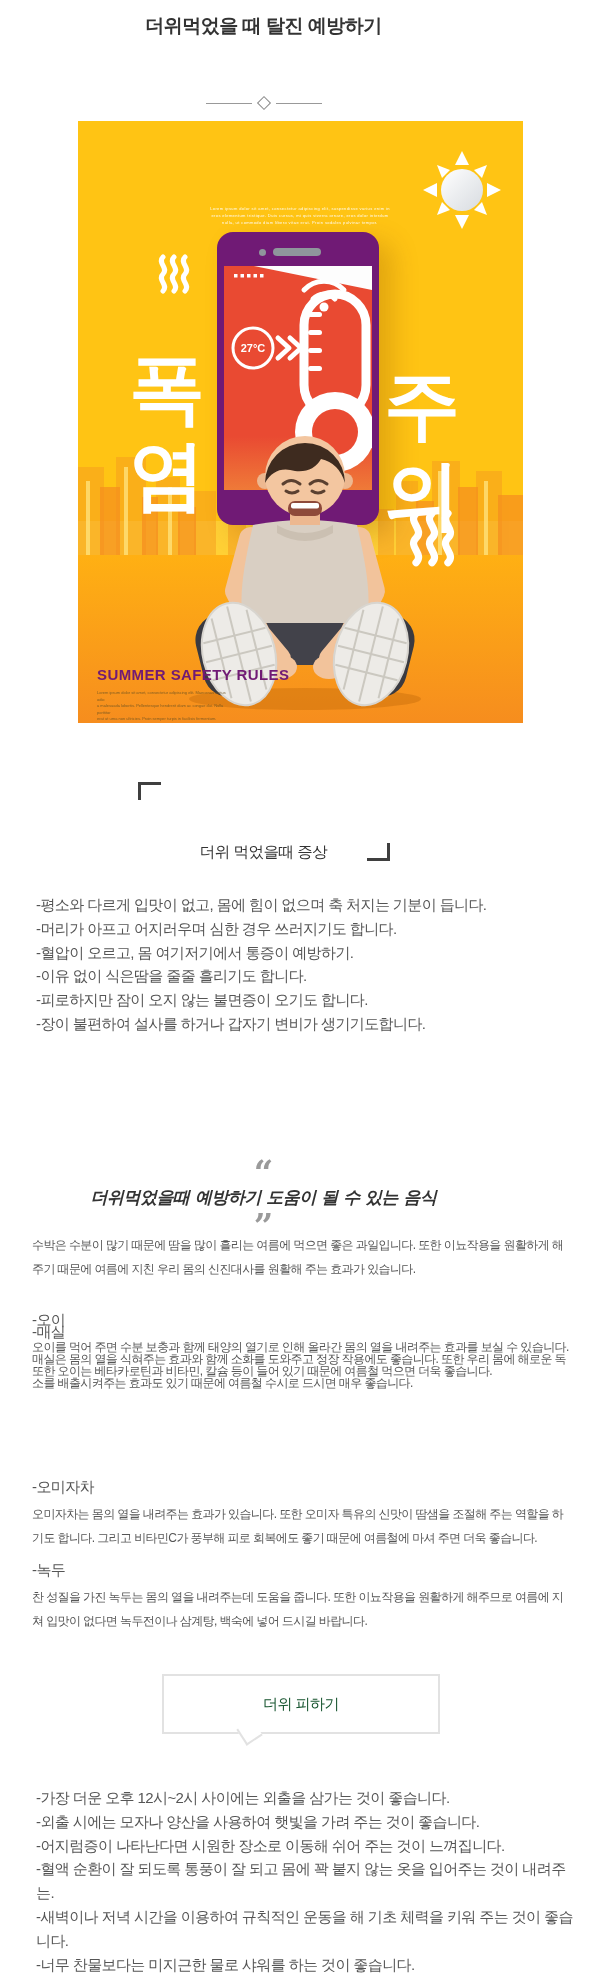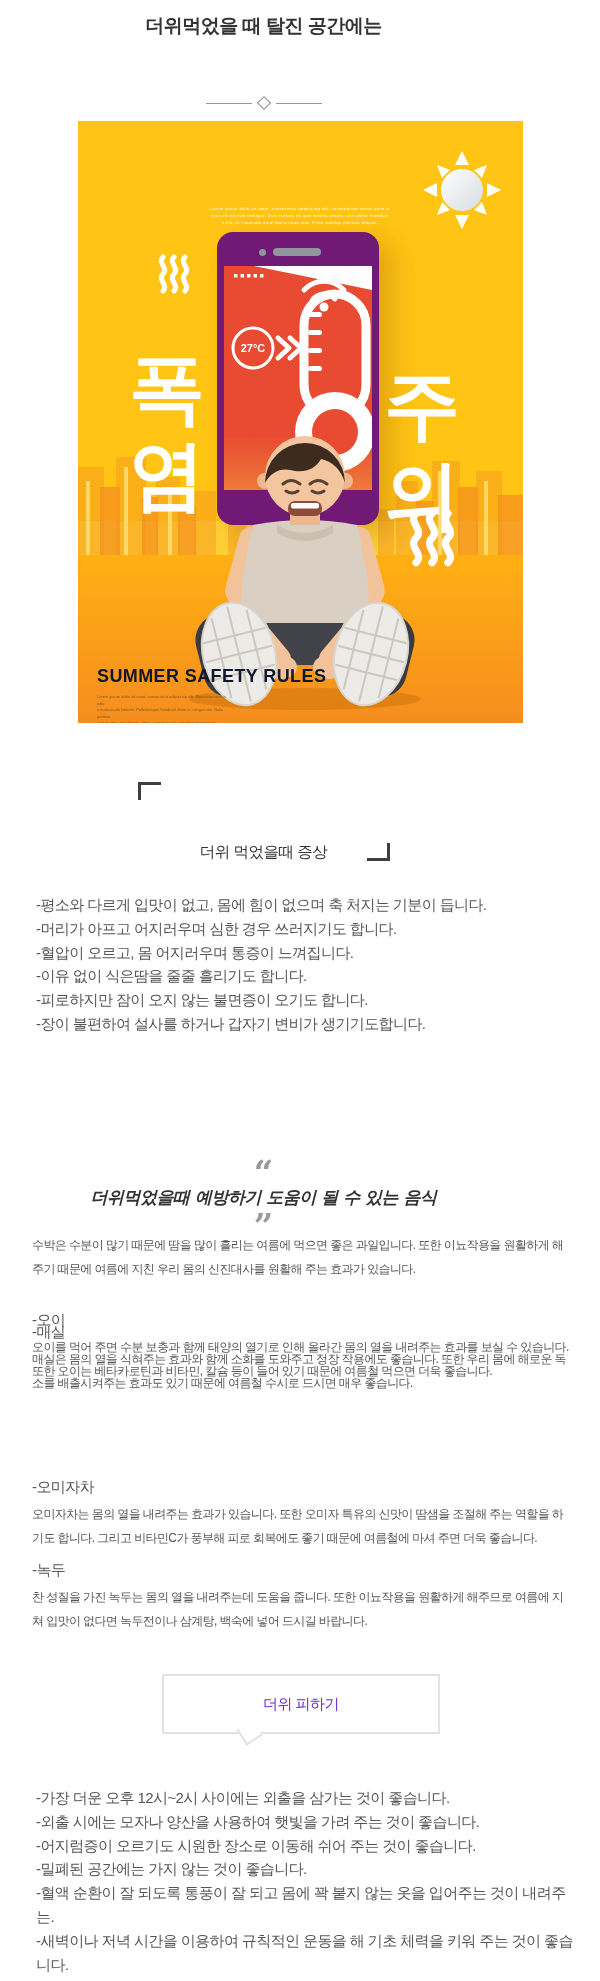--- a/index.html
+++ b/index.html
@@ -25,21 +25,21 @@
   .phone{position:absolute;left:139px;top:111px;width:162px;height:293px;background:#701a75;border-radius:16px;z-index:3;box-shadow:14px 10px 26px rgba(120,60,0,.22);}
   .phone .spk-dot{position:absolute;left:42px;top:17px;width:7px;height:7px;border-radius:50%;background:#8f969c;}
   .phone .spk-pill{position:absolute;left:56px;top:16px;width:48px;height:8px;border-radius:4px;background:#8f969c;}
   .screen{position:absolute;left:7px;top:34px;width:148px;height:224px;background:linear-gradient(180deg,#E94A32 0%,#E94A32 76%,#EF7A38 100%);overflow:hidden;}
   .screen .glare{position:absolute;right:0;top:0;width:118px;height:24px;background:#fdfdfd;clip-path:polygon(0 0,100% 0,100% 100%);}
   .bigchar{position:absolute;z-index:4;writing-mode:vertical-rl;text-orientation:upright;color:#fff;font-size:76px;font-weight:900;line-height:70px;letter-spacing:6px;font-family:"Liberation Sans",sans-serif;}
   .bigchar.left{left:55px;top:182px;}
   .bigchar.right{left:310px;top:202px;}
   .man{position:absolute;left:95px;top:300px;width:264px;height:290px;z-index:6;}
   .safety{position:absolute;left:19px;top:545px;z-index:6;}
-  .safety-title{font-size:18px;font-weight:700;color:#0f172a;letter-spacing:.4px;}
+  .safety-title{font-size:15px;font-weight:700;color:#701a75;letter-spacing:.4px;}
   .safety-note{margin-top:7px;width:132px;font-size:4px;line-height:6.5px;color:#6b5322;opacity:.85;}
 
   
   .bracket{position:absolute;width:20px;height:15px;}
   .bracket.tl{left:138px;top:782px;border-left:3px solid #3f3f3f;border-top:3px solid #3f3f3f;}
   .bracket.br{left:367px;top:843px;border-right:3px solid #3f3f3f;border-bottom:3px solid #3f3f3f;}
   .sec-heading{top:806px;font-size:15.5px;font-weight:500;color:#333;letter-spacing:-0.5px;}
 
   .plain-list{position:absolute;left:32px;width:545px;list-style:none;margin:4px;padding:0;font-size:15px;line-height:23.8px;color:#555;letter-spacing:-0.6px;}
   .symptoms-list{top:889px;}
@@ -52,29 +52,29 @@
   .quote-heading{top:1150px;font-family:"DejaVu Serif",serif;font-style:italic;font-weight:600;font-size:17px;color:#333;letter-spacing:-0.5px;}
 
   
   .food{position:absolute;left:32px;width:540px;color:#555;letter-spacing:-0.6px;}
   .food .name{font-size:15px;line-height:20px;}
   .food .desc{margin-top:6px;font-size:12px;line-height:23.8px;}
   .food.f1{top:1228px;} .food.f2{top:1310px;} .food.f3{top:1322px;} .food.f4{top:1477px;} .food.f5{top:1560px;}
 
   
   .bubble{position:absolute;left:162px;top:1674px;width:278px;height:60px;box-sizing:border-box;border:2px solid #E2E2E2;background:#fff;}
-  .bubble .label{display:block;text-align:center;line-height:56px;font-size:15px;color:#6d28d9;letter-spacing:-0.5px;}
+  .bubble .label{display:block;text-align:center;line-height:56px;font-size:15px;color:#14532d;letter-spacing:-0.5px;}
   .bubble .tail{position:absolute;left:76px;bottom:-10px;width:17px;height:17px;background:#fff;border-right:2px solid #E2E2E2;border-bottom:2px solid #E2E2E2;transform:rotate(57deg);}
 </style>
 </head>
 <body>
 
 <div class="page">
 
-  <h1 class="narrow page-title" style="margin:0;position:absolute;">더위먹었을 때 탈진 공간에는</h1>
+  <h1 class="narrow page-title" style="margin:0;position:absolute;">더위먹었을 때 탈진 예방하기</h1>
 
   <div class="narrow divider">
     <span class="line"></span>
     <span class="diamond"></span>
     <span class="line"></span>
   </div>
 
   <div class="poster">
 
     <div class="band"></div>
@@ -263,21 +263,21 @@
     </div>
   </div>
 
   <span class="bracket tl"></span>
   <div class="narrow sec-heading">더위 먹었을때 증상</div>
   <span class="bracket br"></span>
 
   <ul class="plain-list symptoms-list">
     <li>-평소와 다르게 입맛이 없고, 몸에 힘이 없으며 축 처지는 기분이 듭니다.</li>
     <li>-머리가 아프고 어지러우며 심한 경우 쓰러지기도 합니다.</li>
-    <li>-혈압이 오르고, 몸 어지러우며 통증이 느껴집니다.</li>
+    <li>-혈압이 오르고, 몸 여기저기에서 통증이 예방하기.</li>
     <li>-이유 없이 식은땀을 줄줄 흘리기도 합니다.</li>
     <li>-피로하지만 잠이 오지 않는 불면증이 오기도 합니다.</li>
     <li>-장이 불편하여 설사를 하거나 갑자기 변비가 생기기도합니다.</li>
   </ul>
 
   <div class="narrow quote-mark quote-open">“</div>
   <div class="narrow quote-heading">더위먹었을때 예방하기 도움이 될 수 있는 음식</div>
   <div class="narrow quote-mark quote-close">”</div>
 
   <div class="food f1">
@@ -301,20 +301,19 @@
   </div>
 
   <div class="bubble">
     <span class="label">더위 피하기</span>
     <span class="tail"></span>
   </div>
 
   <ul class="plain-list tips-list">
     <li>-가장 더운 오후 12시~2시 사이에는 외출을 삼가는 것이 좋습니다.</li>
     <li>-외출 시에는 모자나 양산을 사용하여 햇빛을 가려 주는 것이 좋습니다.</li>
-    <li>-어지럼증이 오르기도 시원한 장소로 이동해 쉬어 주는 것이 좋습니다.</li>
-    <li>-밀폐된 공간에는 가지 않는 것이 좋습니다.</li>
+    <li>-어지럼증이 나타난다면 시원한 장소로 이동해 쉬어 주는 것이 느껴집니다.</li>
     <li>-혈액 순환이 잘 되도록 통풍이 잘 되고 몸에 꽉 붙지 않는 옷을 입어주는 것이 내려주는.</li>
     <li>-새벽이나 저녁 시간을 이용하여 규칙적인 운동을 해 기초 체력을 키워 주는 것이 좋습니다.</li>
     <li>-너무 찬물보다는 미지근한 물로 샤워를 하는 것이 좋습니다.</li>
   </ul>
 
 </div>
 
 </body></html>

